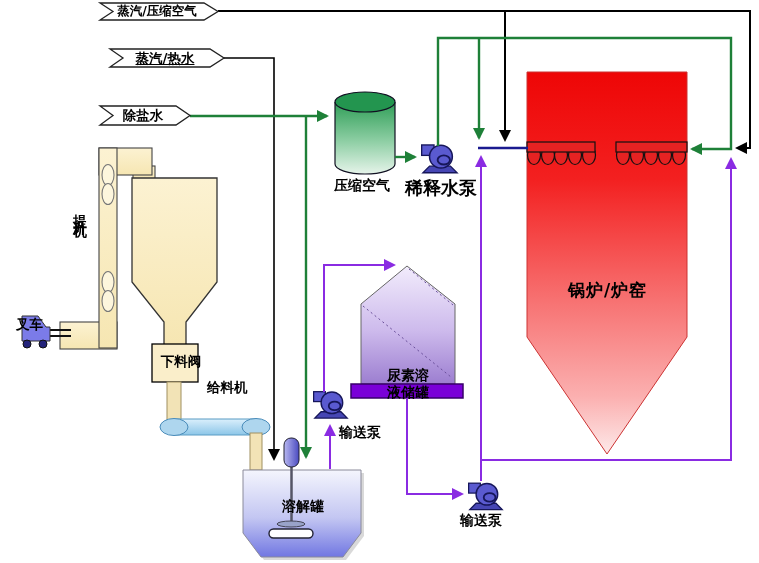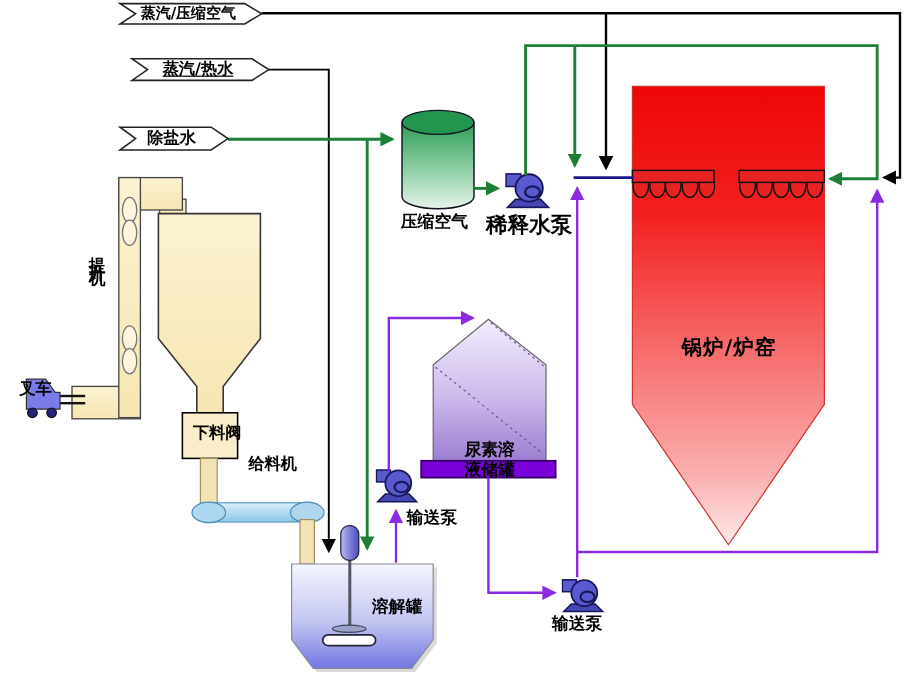--- a/index.html
+++ b/index.html
@@ -198,19 +198,19 @@
   <div class="lbl center" style="left:118px;top:51px;width:94px;text-decoration:underline;">蒸汽/热水</div>
   <div class="lbl center" style="left:106px;top:108px;width:74px;">除盐水</div>
 
   <div class="lbl vert" style="left:72px;top:203px;height:70px;">提升机</div>
   <div class="lbl" style="left:16px;top:289px;margin-top:28px;">叉车</div>
   <div class="lbl center" style="left:153px;top:354px;width:56px;">下料阀</div>
   <div class="lbl" style="left:207px;top:380px;">给料机</div>
   <div class="lbl" style="left:334px;top:177px;font-size:14px;">压缩空气</div>
   <div class="lbl" style="left:405px;top:177px;font-size:18px;">稀释水泵</div>
   <div class="lbl" style="left:339px;top:424px;font-size:14px;">输送泵</div>
-  <div class="lbl" style="left:310px;top:498px;font-size:14px;">溶解罐</div>
+  <div class="lbl" style="left:282px;top:498px;font-size:14px;">溶解罐</div>
   <div class="lbl center" style="left:365px;top:329px;width:86px;font-size:14px;margin-top:38px;">尿素溶
 液储罐</div>
   <div class="lbl" style="left:460px;top:512px;font-size:14px;">输送泵</div>
   <div class="lbl center big" style="left:560px;top:280px;width:95px;">锅炉/炉窑</div>
 
 </div>
 
 </body></html>

